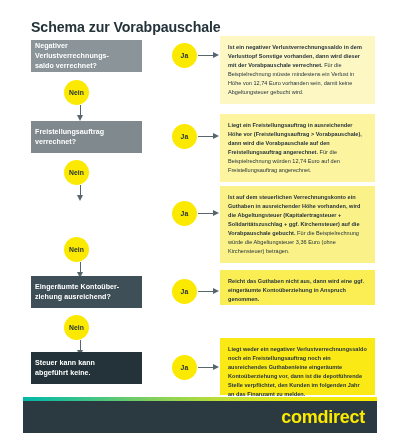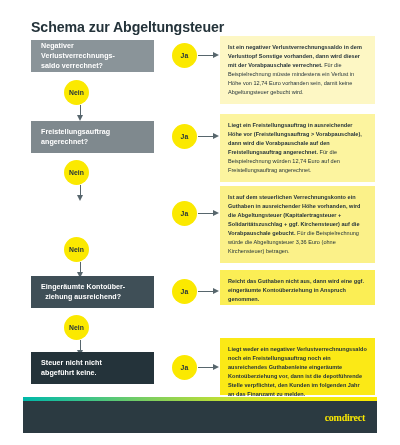--- a/index.html
+++ b/index.html
@@ -48,23 +48,23 @@
   .row {
     position: absolute;
     left: 0;
     width: 400px;
   }
 
   
   .decision-box {
     position: absolute;
     left: 31px;
-    width: 123px;
+    width: 111px;
     box-sizing: border-box;
-    padding: 7px 9px 7px 10px;
+    padding: 7px 9px 7px 4px;
     color: #ffffff;
     font-size: 7.1px;
     font-weight: bold;
     line-height: 1.42;
     letter-spacing: 0.05px;
     display: flex;
     align-items: center;
   }
   .decision-box .dtext { display: block; }
 
@@ -187,32 +187,31 @@
     width: 100%;
     height: 32px;
     background: #2b3a41;
   }
   .brand {
     position: absolute;
     right: 12px;
     top: 50%;
     transform: translateY(-50%);
     color: #fbe900;
-    font-size: 10px;
+    font-size: 18px;
     font-weight: bold;
     letter-spacing: -0.25px;
-    font-family: Liberation Serif, serif;
   }
 </style>
 </head>
 <body>
 
 <div id="page">
 
-  <h1 class="page-title">Schema zur Abgeltungsteuer</h1>
+  <h1 class="page-title">Schema zur Vorabpauschale</h1>
 
   <div class="flow">
 
     <div class="row" style="top:0px;height:78px;">
       <div class="decision-box" style="top: 4px; height: 32px; background-color: rgb(138, 148, 153);">
         <span class="dtext">
           <span>Negativer Verlustverrechnungs-</span><br>
           <span>saldo verrechnet?</span>
         </span>
       </div>
@@ -233,21 +232,21 @@
 
       <div class="info-box" style="top: 0px; background-color: rgb(253, 247, 196);">
         <span class="itext"><b>Ist ein negativer Verlustverrechnungssaldo in dem Verlusttopf Sonstige vorhanden, dann wird dieser mit der Vorabpauschale verrechnet.</b><span> Für die Beispielrechnung müsste mindestens ein Verlust in Höhe von 12,74 Euro vorhanden sein, damit keine Abgeltungsteuer gebucht wird.</span></span>
       </div>
     </div>
 
     <div class="row" style="top:78px;height:76px;">
       <div class="decision-box" style="top: 7px; height: 32px; background-color: rgb(127, 137, 142);">
         <span class="dtext">
           <span>Freistellungsauftrag</span><br>
-          <span>angerechnet?</span>
+          <span>verrechnet?</span>
         </span>
       </div>
 
       <div class="badge badge-ja" style="top:10px;">Ja</div>
 
       <div class="arrow-h" style="top:18px;">
         <div class="shaft"></div>
         <div class="head"></div>
       </div>
 
@@ -278,21 +277,21 @@
         <div class="shaft"></div>
         <div class="head"></div>
       </div>
 
       <div class="info-box" style="top: -4px; background-color: rgb(251, 241, 137);">
         <span class="itext"><b>Ist auf dem steuerlichen Verrechnungskonto ein Guthaben in ausreichender Höhe vorhanden, wird die Abgeltungsteuer (Kapitalertragsteuer + Solidaritätszuschlag + ggf. Kirchensteuer) auf die Vorabpauschale gebucht.</b><span> Für die Beispielrechnung würde die Abgeltungsteuer 3,36 Euro (ohne Kirchensteuer) betragen.</span></span>
       </div>
     </div>
 
     <div class="row" style="top:230px;height:74px;">
-      <div class="decision-box" style="top: 10px; height: 32px; background-color: rgb(63, 79, 87); text-align: center;">
+      <div class="decision-box" style="top: 10px; height: 32px; background-color: rgb(63, 79, 87);">
         <span class="dtext">
           <span>Eingeräumte Kontoüber-</span><br>
           <span>ziehung ausreichend?</span>
         </span>
       </div>
 
       <div class="badge badge-ja" style="top:13px;">Ja</div>
 
       <div class="arrow-h" style="top:21px;">
         <div class="shaft"></div>
@@ -307,21 +306,21 @@
       </div>
 
       <div class="info-box" style="top: 4px; height: 35px; background-color: rgb(251, 238, 85);">
         <span class="itext"><b>Reicht das Guthaben nicht aus, dann wird eine ggf. eingeräumte Kontoüberziehung in Anspruch genommen.</b><span></span></span>
       </div>
     </div>
 
     <div class="row" style="top:304px;height:56px;">
       <div class="decision-box" style="top: 12px; height: 32px; background-color: rgb(36, 51, 58);">
         <span class="dtext">
-          <span>Steuer nicht nicht</span><br>
+          <span>Steuer kann kann</span><br>
           <span>abgeführt keine.</span>
         </span>
       </div>
 
       <div class="badge badge-ja" style="top:15px;">Ja</div>
 
       <div class="arrow-h" style="top:23px;">
         <div class="shaft"></div>
         <div class="head"></div>
       </div>

